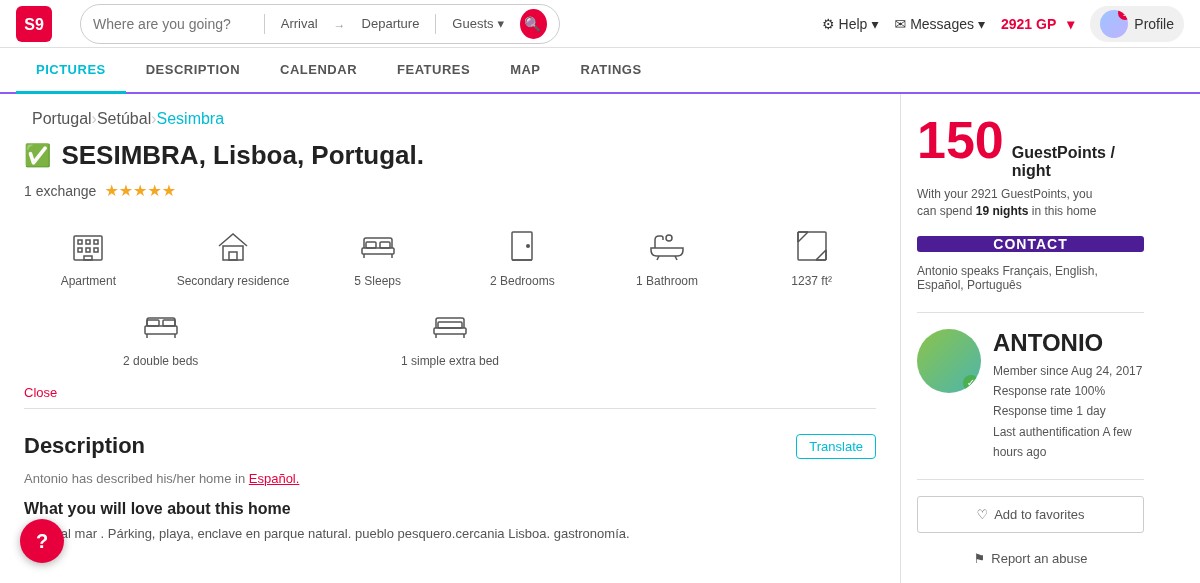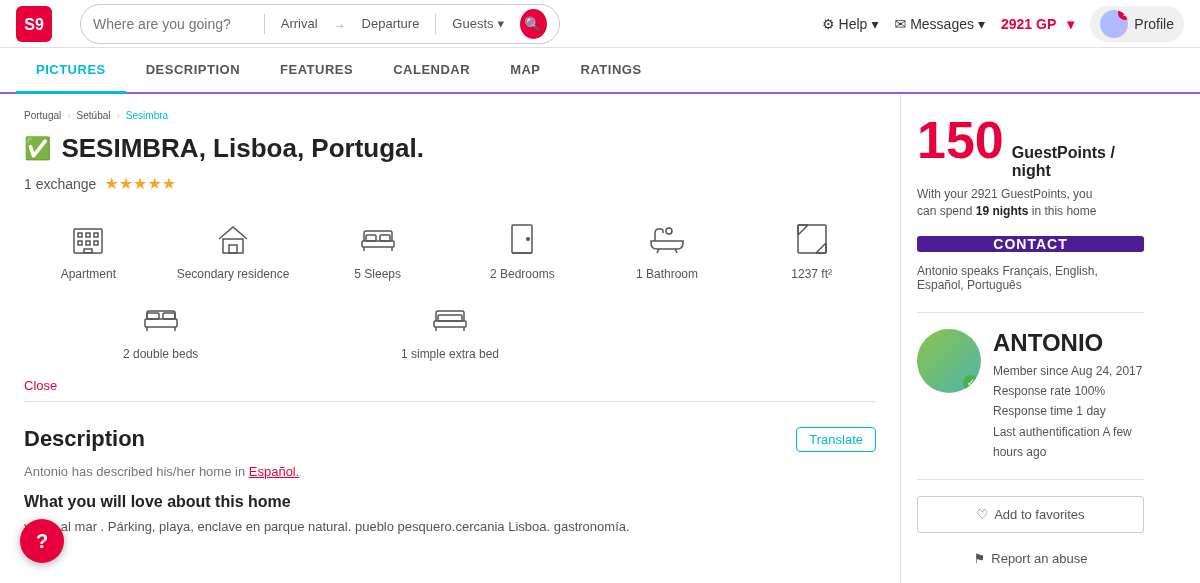--- a/index.html
+++ b/index.html
@@ -27,21 +27,21 @@
     .nav-tabs { display: flex; border-bottom: 2px solid #8b5cf6; padding: 0 16px; background: #fff; }
     .nav-tab { padding: 14px 20px; font-size: 13px; font-weight: 600; color: #555; cursor: pointer; text-transform: uppercase; letter-spacing: 0.5px; border-bottom: 3px solid transparent; margin-bottom: -2px; }
     .nav-tab.active { color: #00bcd4; border-bottom-color: #00bcd4; }
 
     
     .main-layout { display: flex; }
     .content { flex: 1; padding: 16px 24px; max-width: 900px; }
     .sidebar { width: 260px; flex-shrink: 0; padding: 20px 16px; border-left: 1px solid #e0e0e0; }
 
     
-    .breadcrumb { display: flex; align-items: center; gap: 6px; font-size: 10px; color: #555; margin-bottom: 12px; }
+    .breadcrumb { display: flex; align-items: center; gap: 0; font-size: 16px; color: #555; margin-bottom: 12px; margin-left: 8px; }
     .breadcrumb a { color: #555; text-decoration: none; }
     .breadcrumb .current { color: #00bcd4; }
     .breadcrumb .sep { color: #ccc; }
 
     
     .listing-title { display: flex; align-items: center; gap: 10px; margin-bottom: 10px; }
     .verified-icon { color: #4caf50; font-size: 22px; }
     .listing-title h1 { font-size: 26px; font-weight: 700; color: #222; }
     .listing-meta { display: flex; align-items: center; gap: 8px; margin-bottom: 24px; font-size: 14px; color: #555; }
     .stars { color: #f5a623; font-size: 16px; }
@@ -136,22 +136,22 @@
         <div class="badge">1</div>
       </div>
       <span>Profile</span>
     </div>
   </div>
 </header>
 
 <nav class="nav-tabs">
   <div class="nav-tab active">PICTURES</div>
   <div class="nav-tab">DESCRIPTION</div>
+  <div class="nav-tab">CALENDAR</div>
   <div class="nav-tab">FEATURES</div>
-  <div class="nav-tab">CALENDAR</div>
   <div class="nav-tab">MAP</div>
   <div class="nav-tab">RATINGS</div>
 </nav>
 
 <div class="main-layout">
 
   <div class="content">
 
     
     <div class="breadcrumb">

